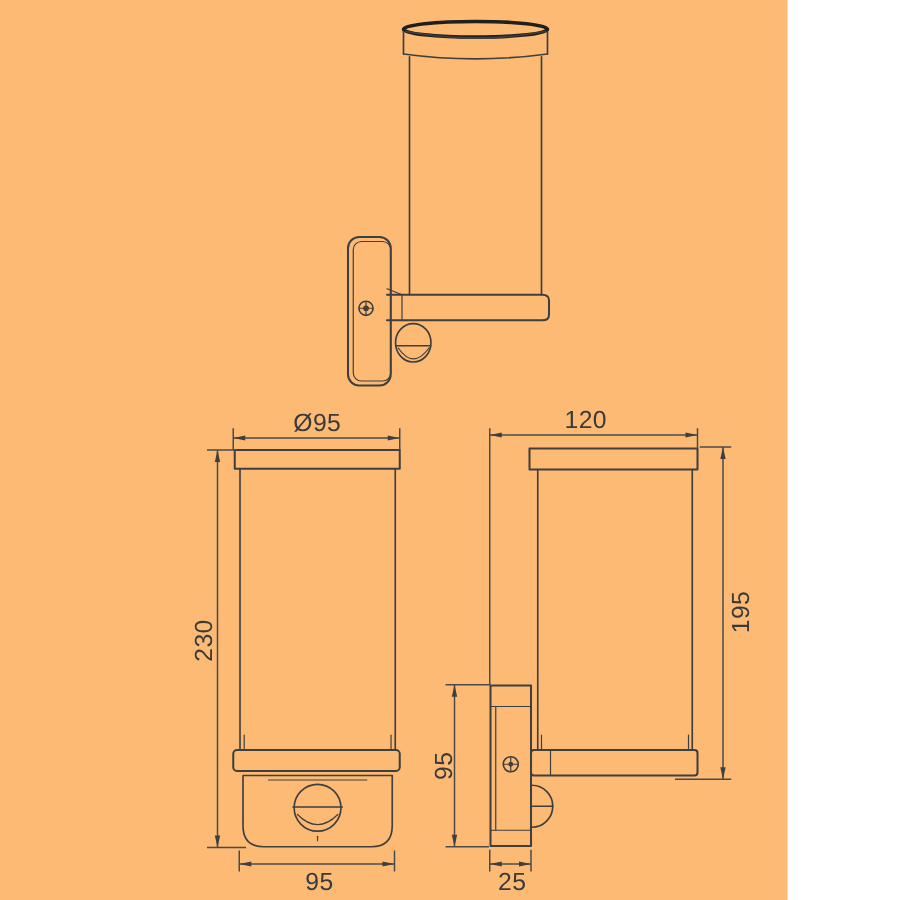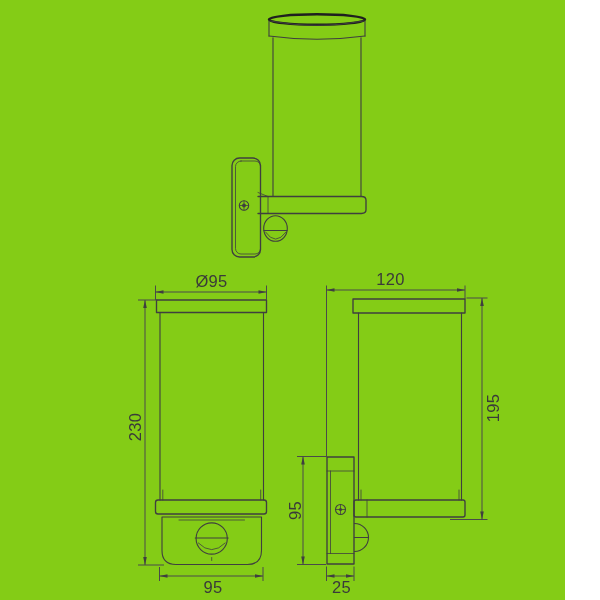--- a/index.html
+++ b/index.html
@@ -1,17 +1,17 @@
 <!DOCTYPE html>
 <html><head>
 <meta charset="utf-8">
 <style>
   html,body{margin:0;padding:0;background:#ffffff;}
   .canvas{
-    position:relative;width:565px;height:600px;background:#84cc16;overflow:hidden;
+    position:relative;width:525px;height:600px;background:#fdba74;overflow:hidden;
     font-family:"Liberation Sans", sans-serif;
   }
   svg{display:block}
   .ln{fill:none;stroke:#3f3f3f;stroke-width:1.1;stroke-linecap:round;stroke-linejoin:round;}
   .bold{stroke-width:1.35;}
   .thin{stroke-width:0.8;}
   .rim{stroke:#1f1f1f;stroke-width:2.4;}
   .dim{fill:none;stroke:#4a4a4a;stroke-width:1;stroke-linecap:butt;}
   .arrow{fill:#3f3f3f;stroke:none;}
   .lbl{fill:#3a3a3a;font-size:16.5px;letter-spacing:0.3px;}

